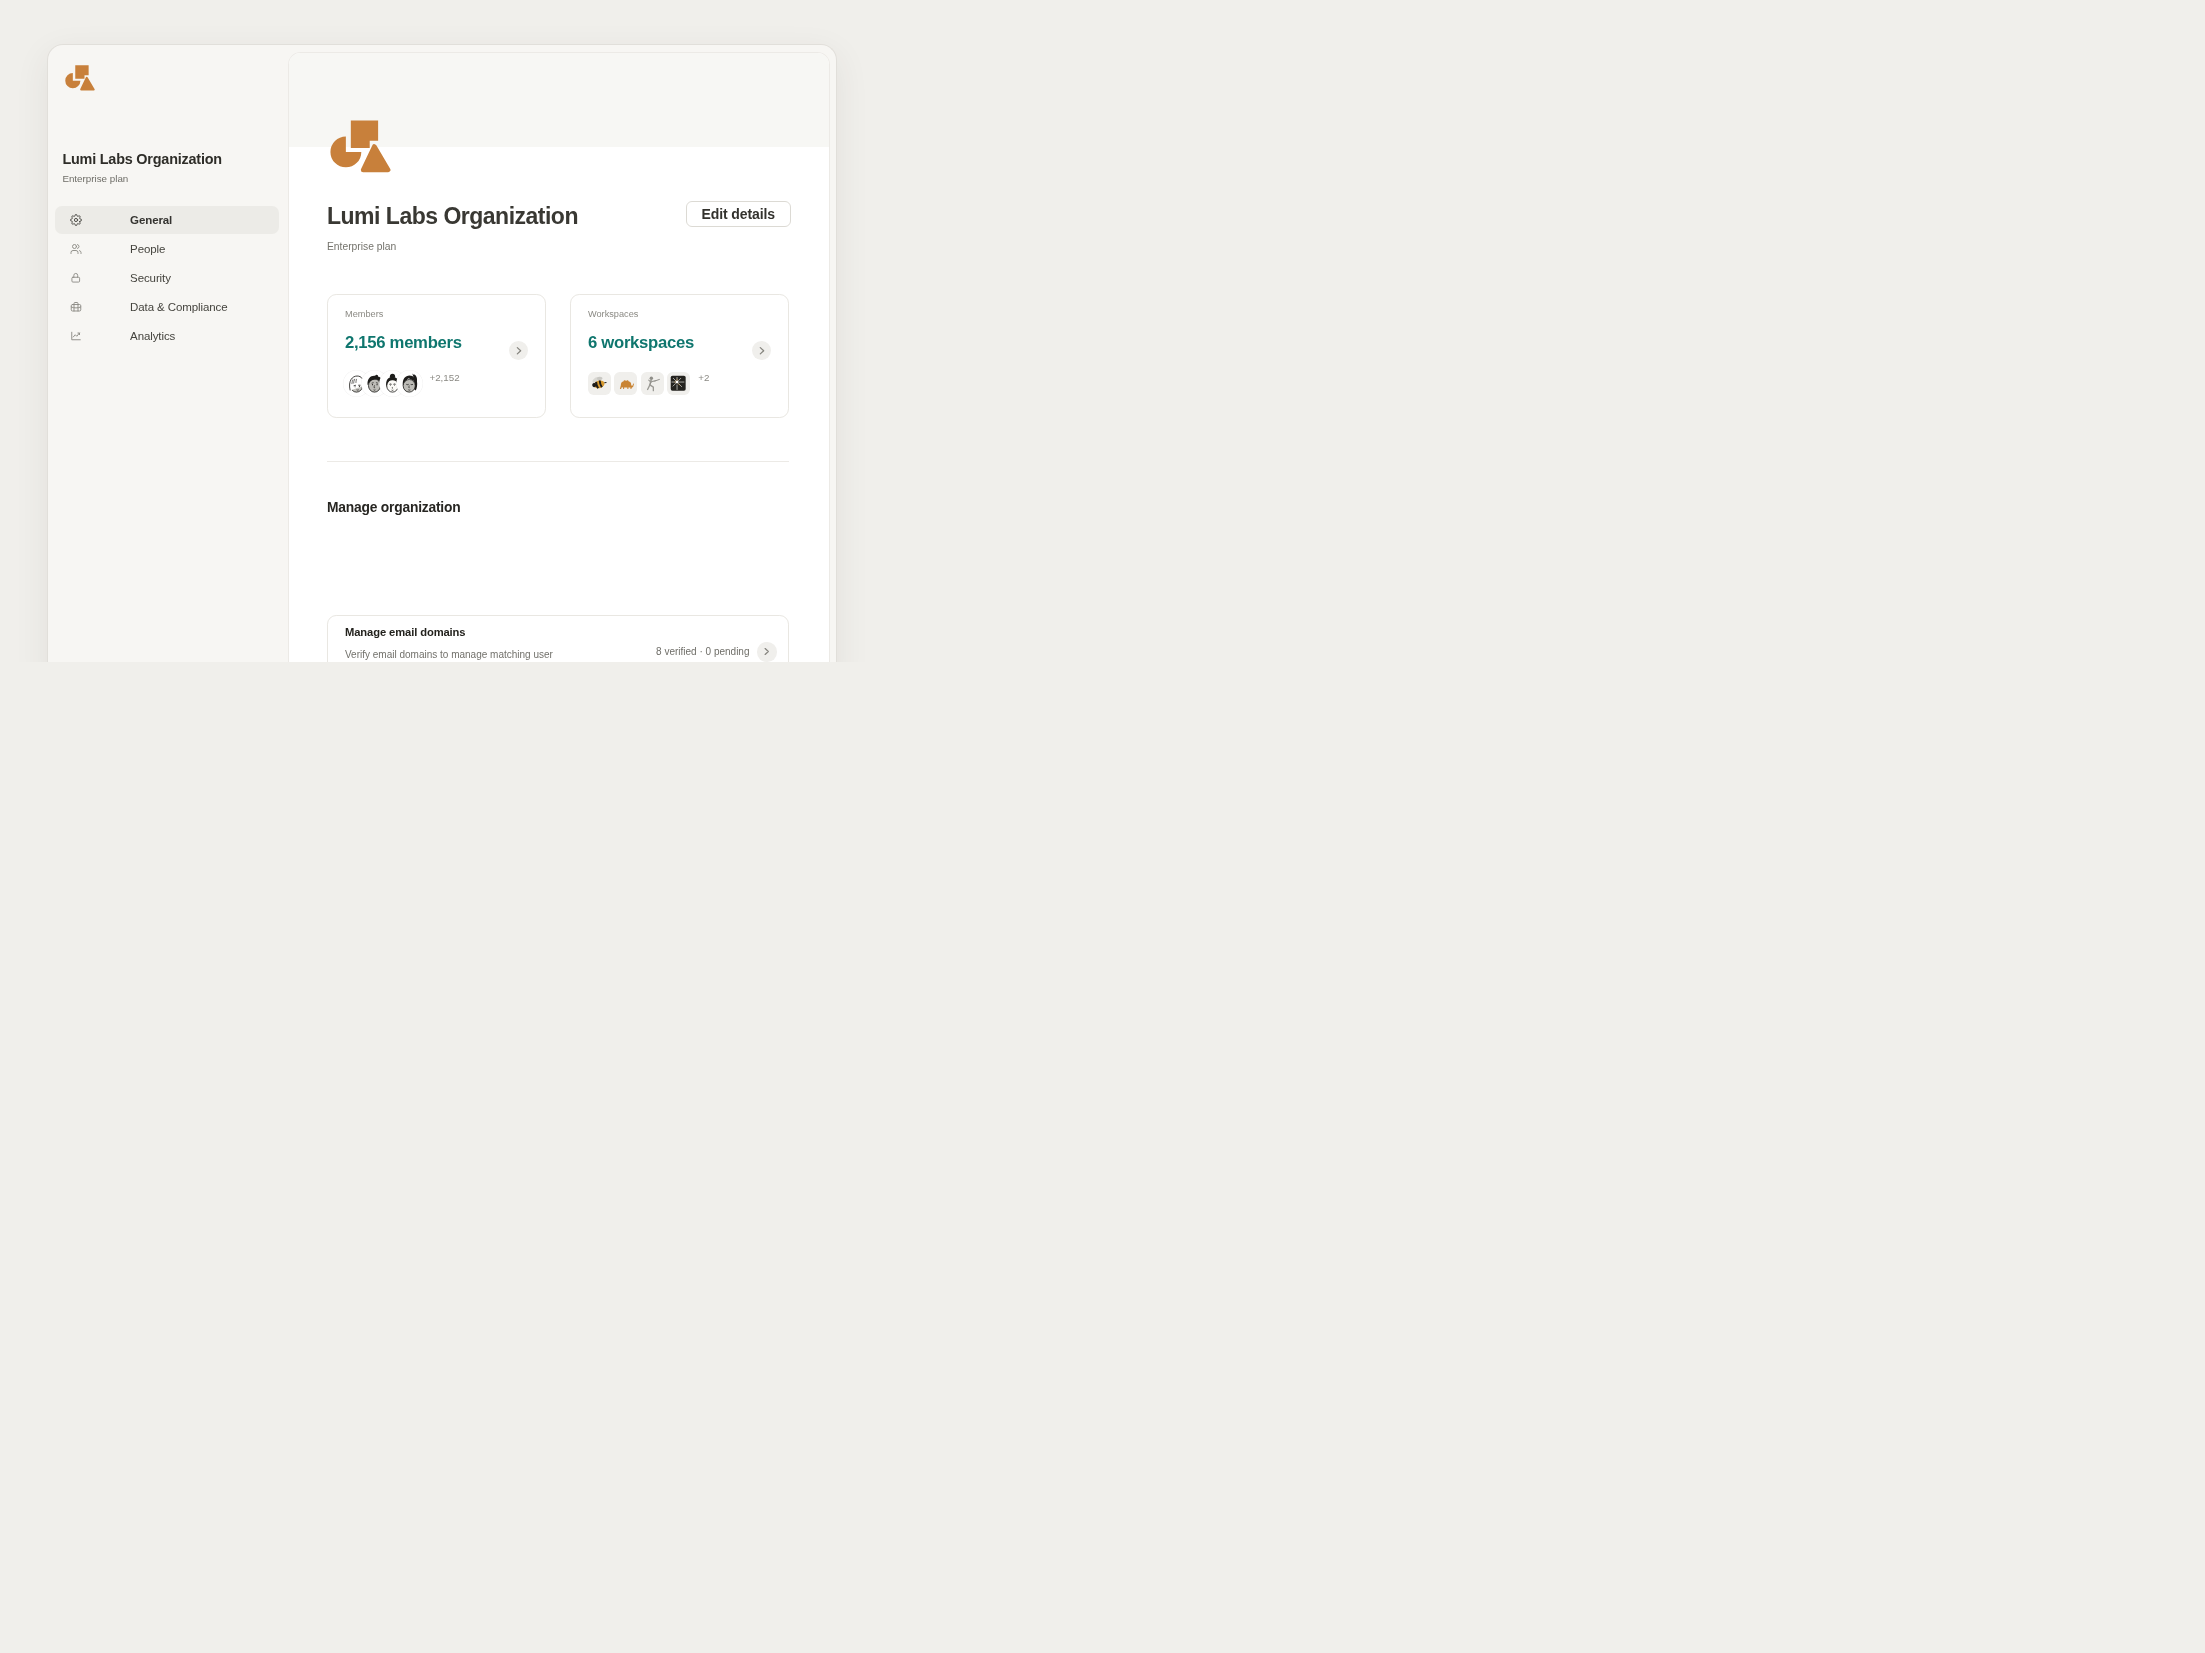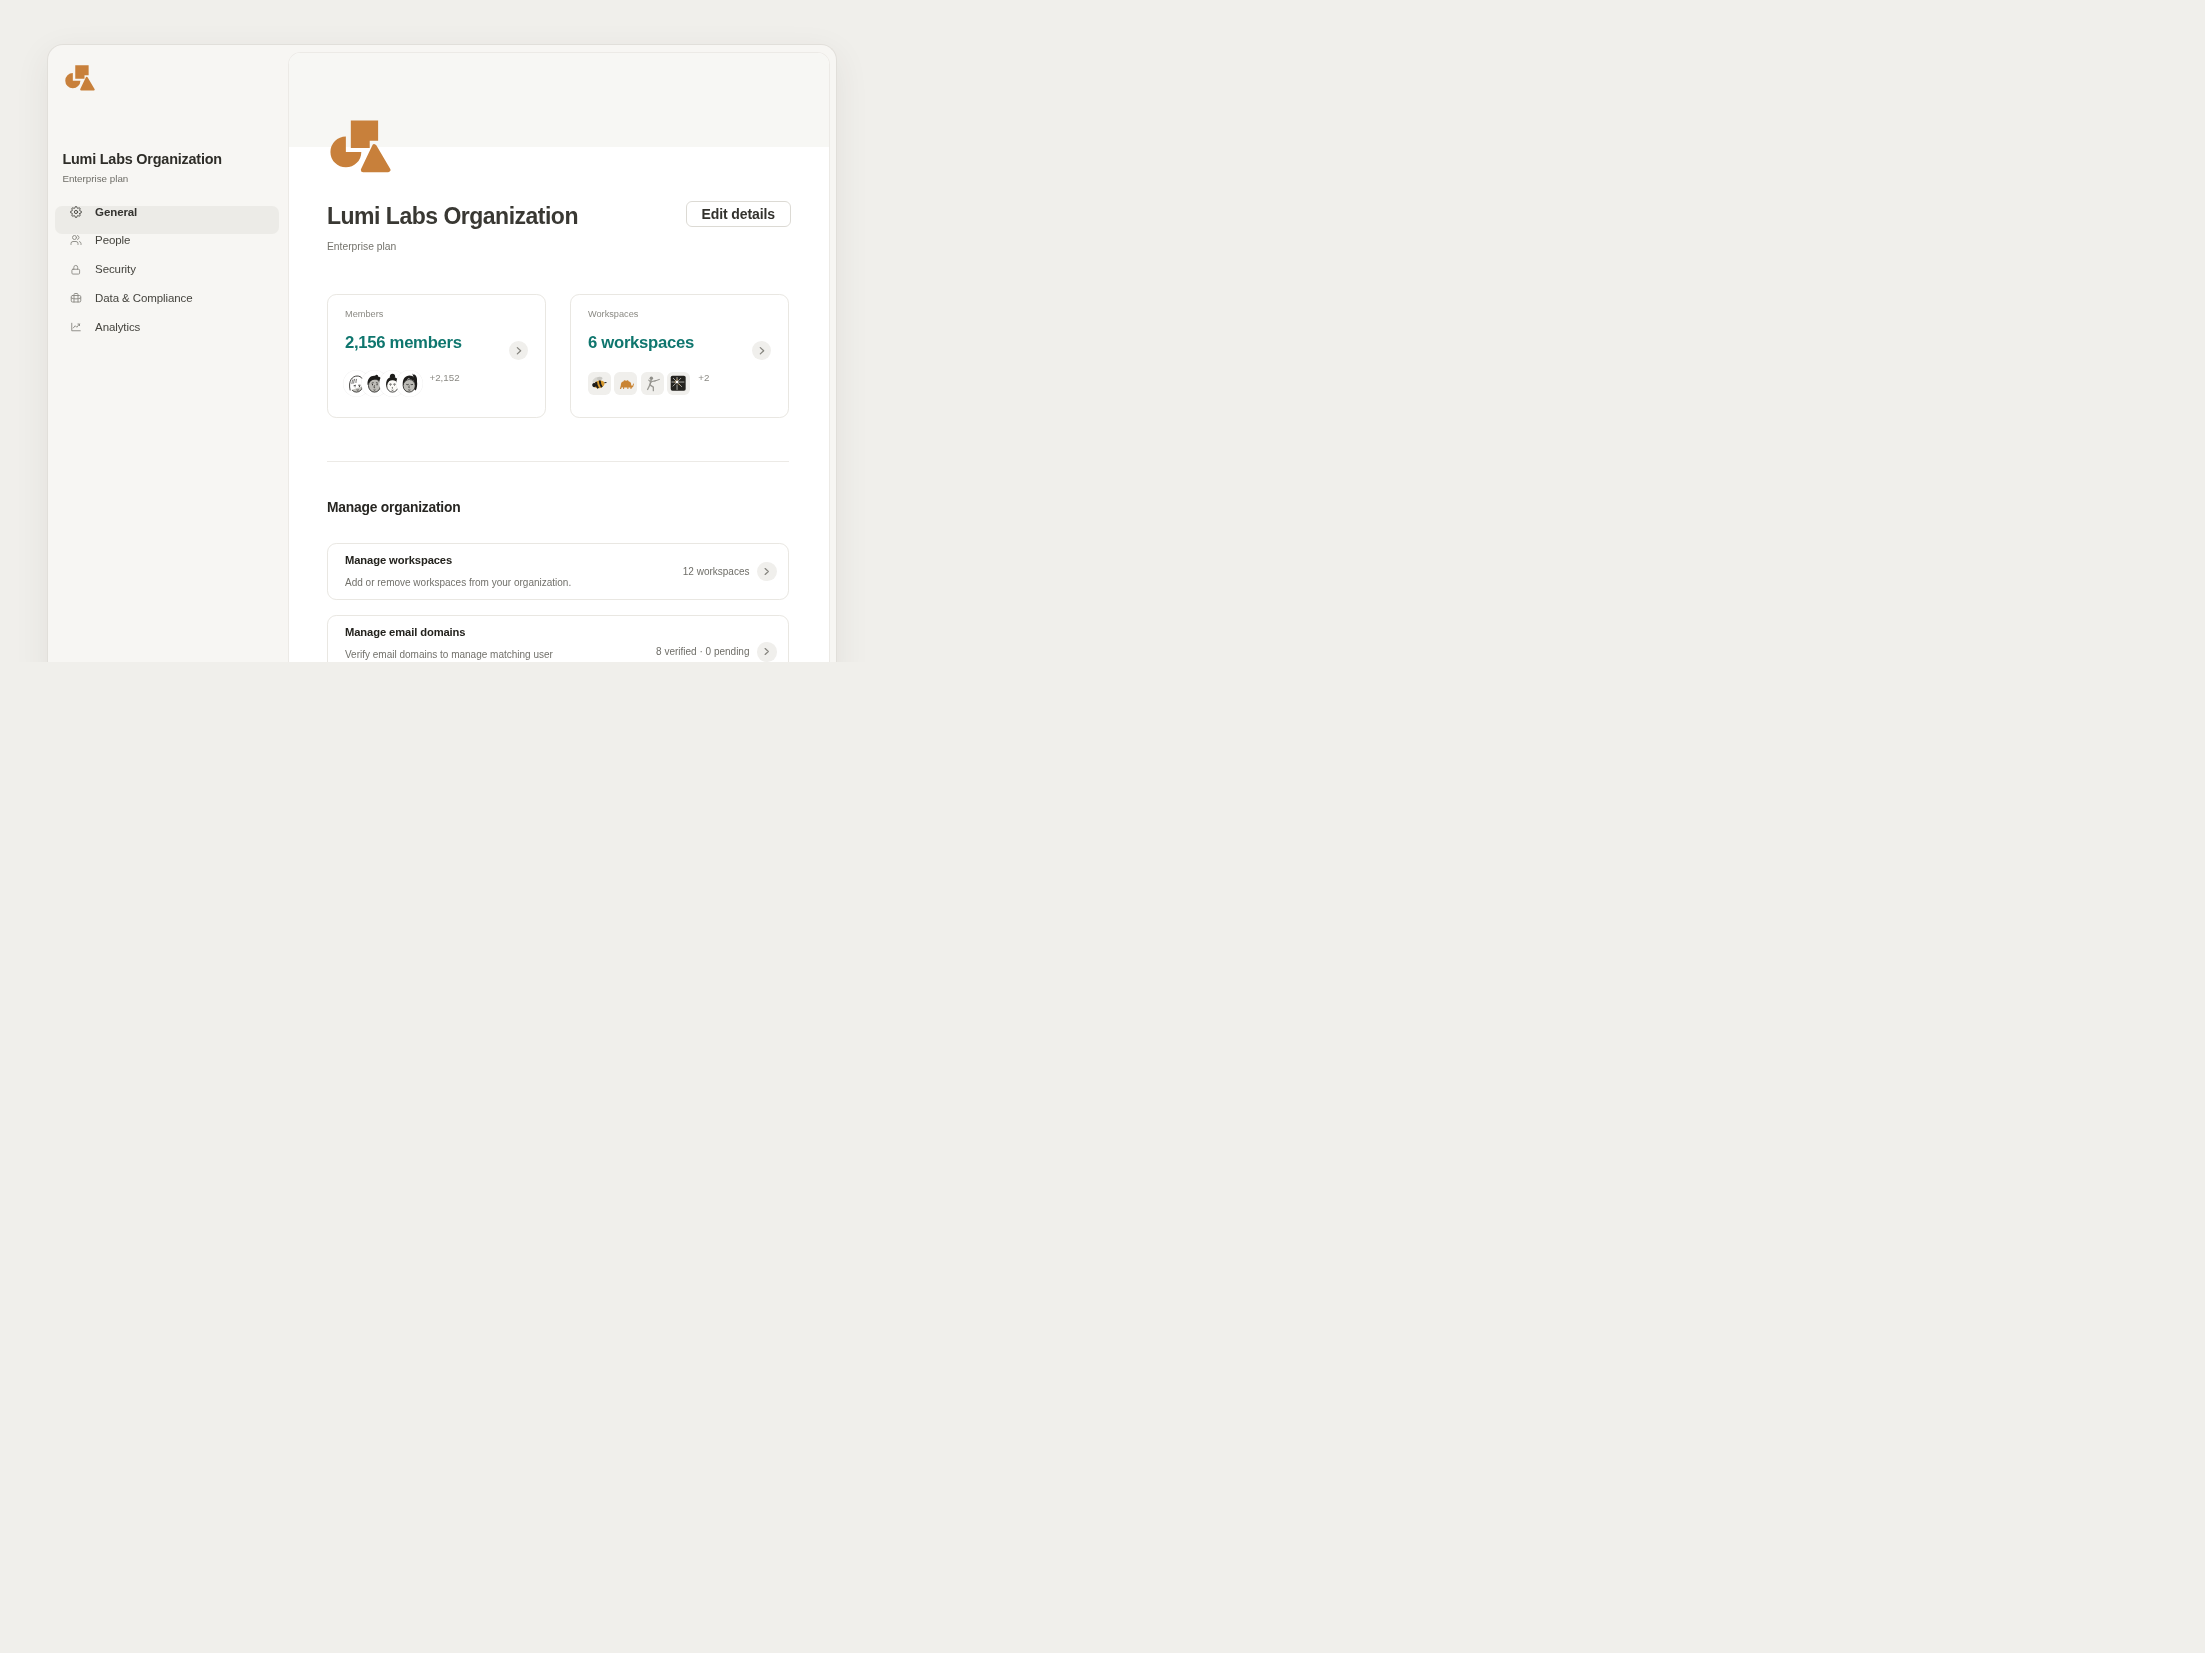--- a/index.html
+++ b/index.html
@@ -24,22 +24,22 @@
   .side-title {
     position:absolute; left:14.4px; top:106px; width:212px;
     font-size:14.4px; font-weight:700; color:#2e2d28; letter-spacing:-0.2px;
   }
   .side-plan {
     position:absolute; left:14.4px; top:128px;
     font-size:9.8px; color:#6f6e68;
   }
   .nav { position:absolute; left:6.9px; top:161px; width:224px; }
   .nav-item {
-    position:relative; height:29px; display:flex; 
-    padding-left:15px; border-radius:6.9px; cursor:pointer;
+    position:relative; height:29px; display:flex; align-items:center;
+    padding-left:15px; border-radius:6.9px; cursor:pointer;gap:35px;
   }
   .nav-item.active { background:#ecebe7; height:28px; }
   .nav-item .nicon { width:12.6px; height:12.6px; margin-right:12.6px; display:flex; align-items:center; justify-content:center; }
   .nav-item .nicon svg { stroke:#8d8c86; }
   .nav-item.active .nicon svg { stroke:#4a4943; }
   .nav-label { font-size:11.5px; color:#45443e; font-weight:500; letter-spacing:-0.1px; }
   .nav-item.active .nav-label { font-weight:700; color:#343330; }
   
   .card {
     position:absolute; left:240px; top:6.9px; width:542px; height:631px;
@@ -313,32 +313,20 @@
           <svg width="11.5" height="11.5" viewBox="0 0 20 20">
               <use href="#i-chevron"></use>
             </svg>
         </span>
       </div>
     </div>
 
     <div class="divider"></div>
     <div class="manage-heading">Manage organization</div>
 
-    <div class="row row--workspaces">
-      <div class="row-title">Manage workspaces</div>
-      <div class="row-sub">Add or remove workspaces from your organization.</div>
-      <div class="row-right">
-        <span class="row-meta">12 workspaces</span>
-        <span class="row-chev">
-          <svg width="11" height="11" viewBox="0 0 19 19">
-              <use href="#i-chevron"></use>
-            </svg>
-        </span>
-      </div>
-    </div>
 
     <div class="row row--email">
       <div class="row-title">Manage email domains</div>
       <div class="row-sub">Verify email domains to manage matching user</div>
       <div class="row-right">
         <span class="row-meta">8 verified · 0 pending</span>
         <span class="row-chev">
           <svg width="11" height="11" viewBox="0 0 19 19">
               <use href="#i-chevron"></use>
             </svg>

